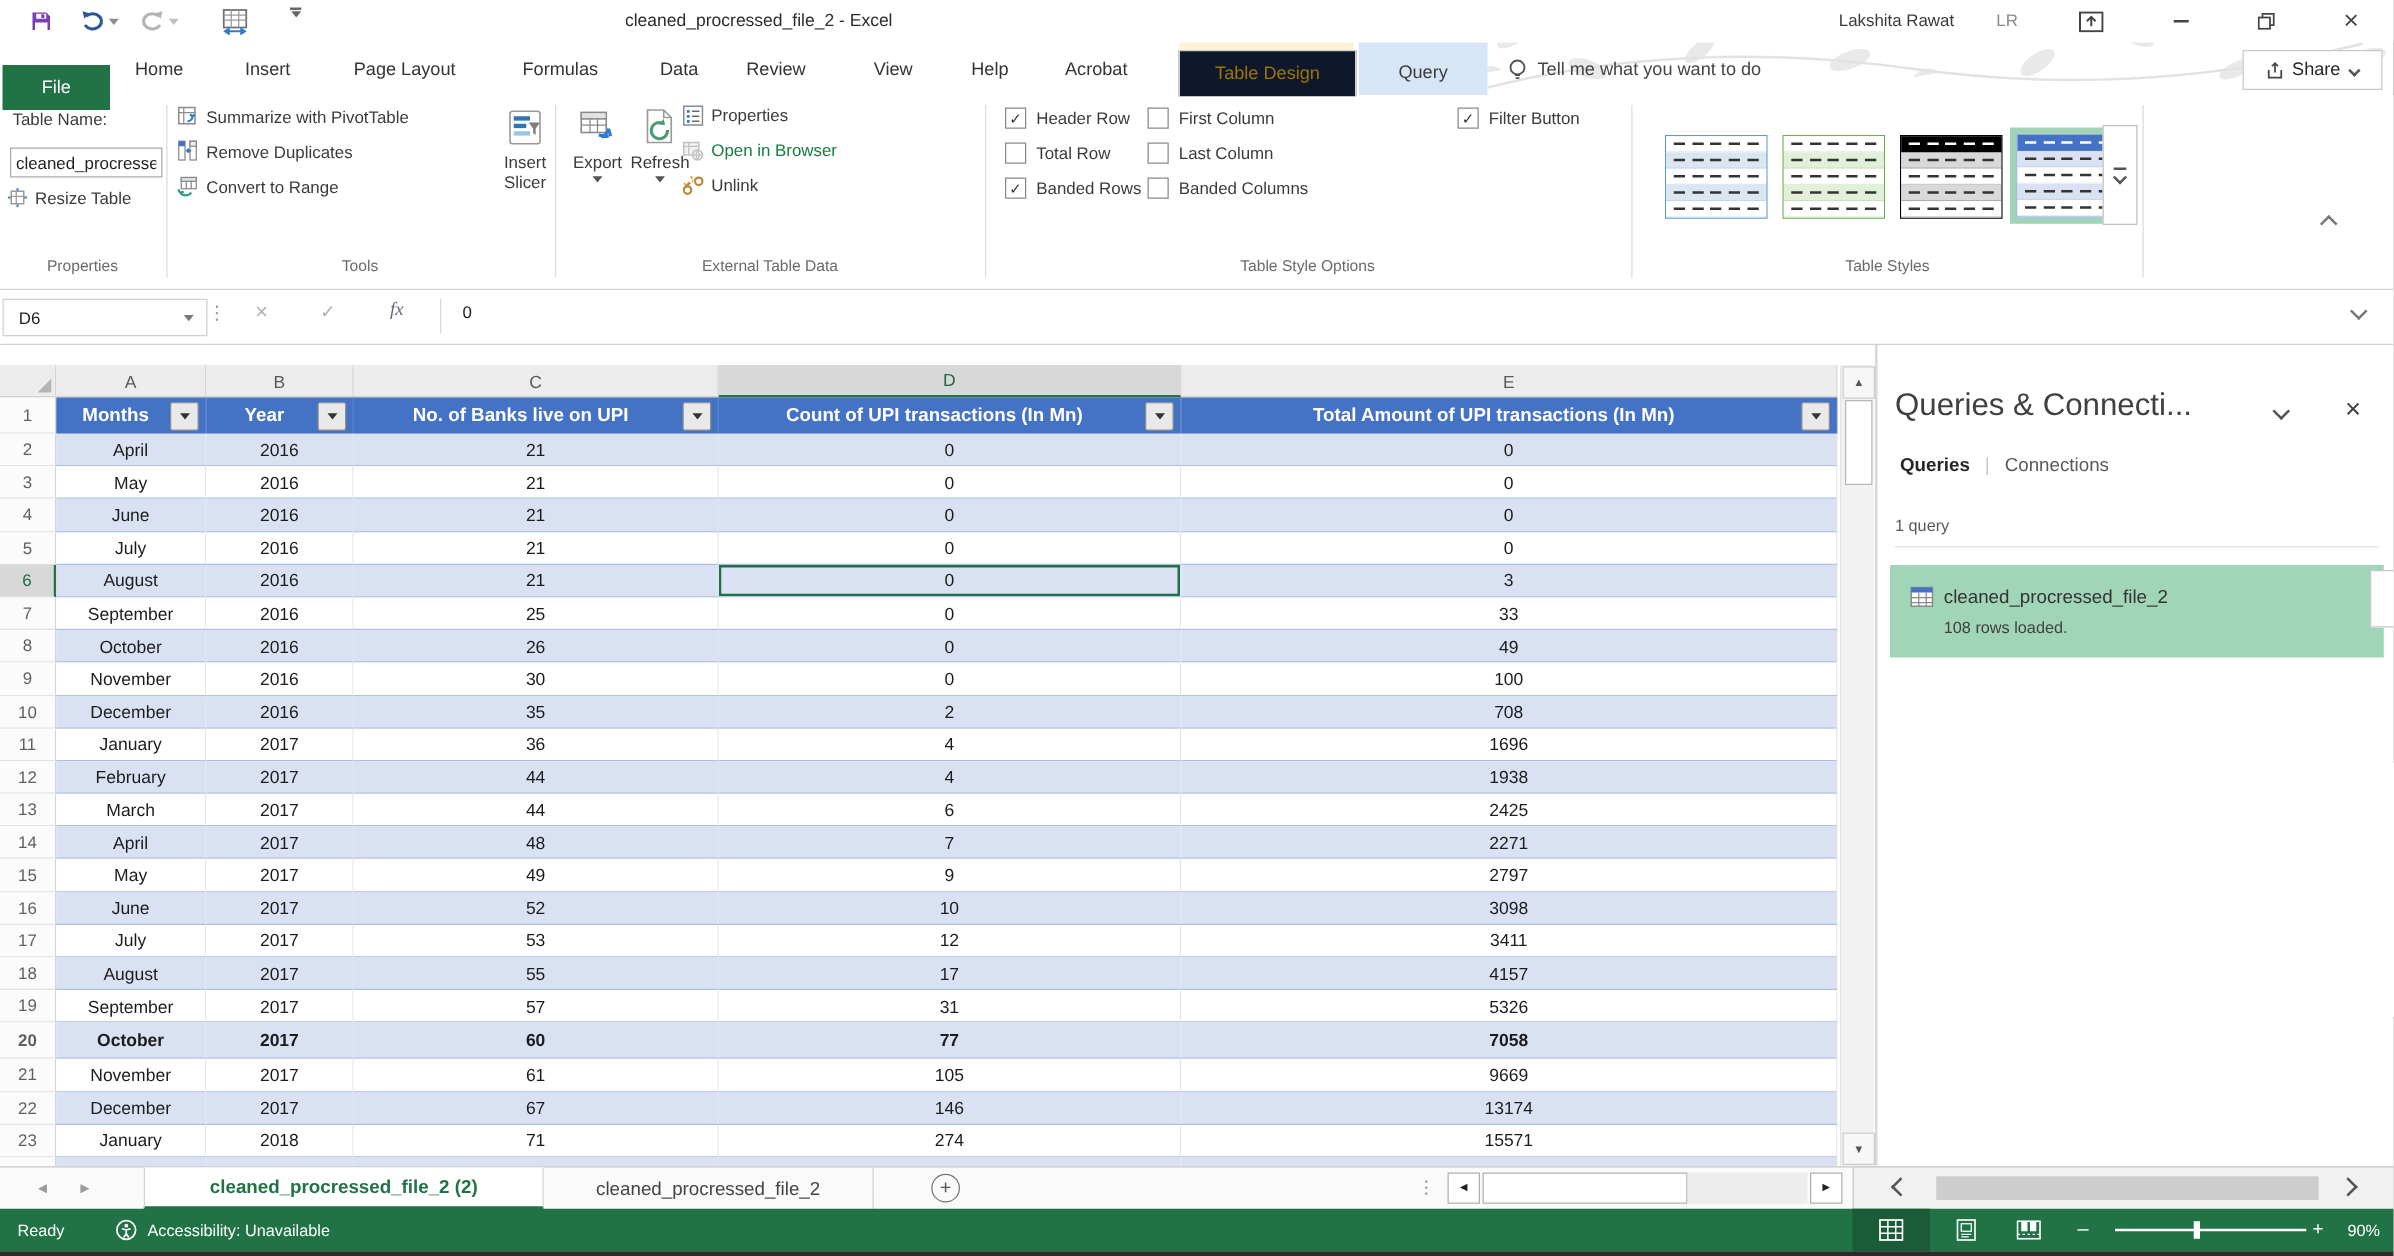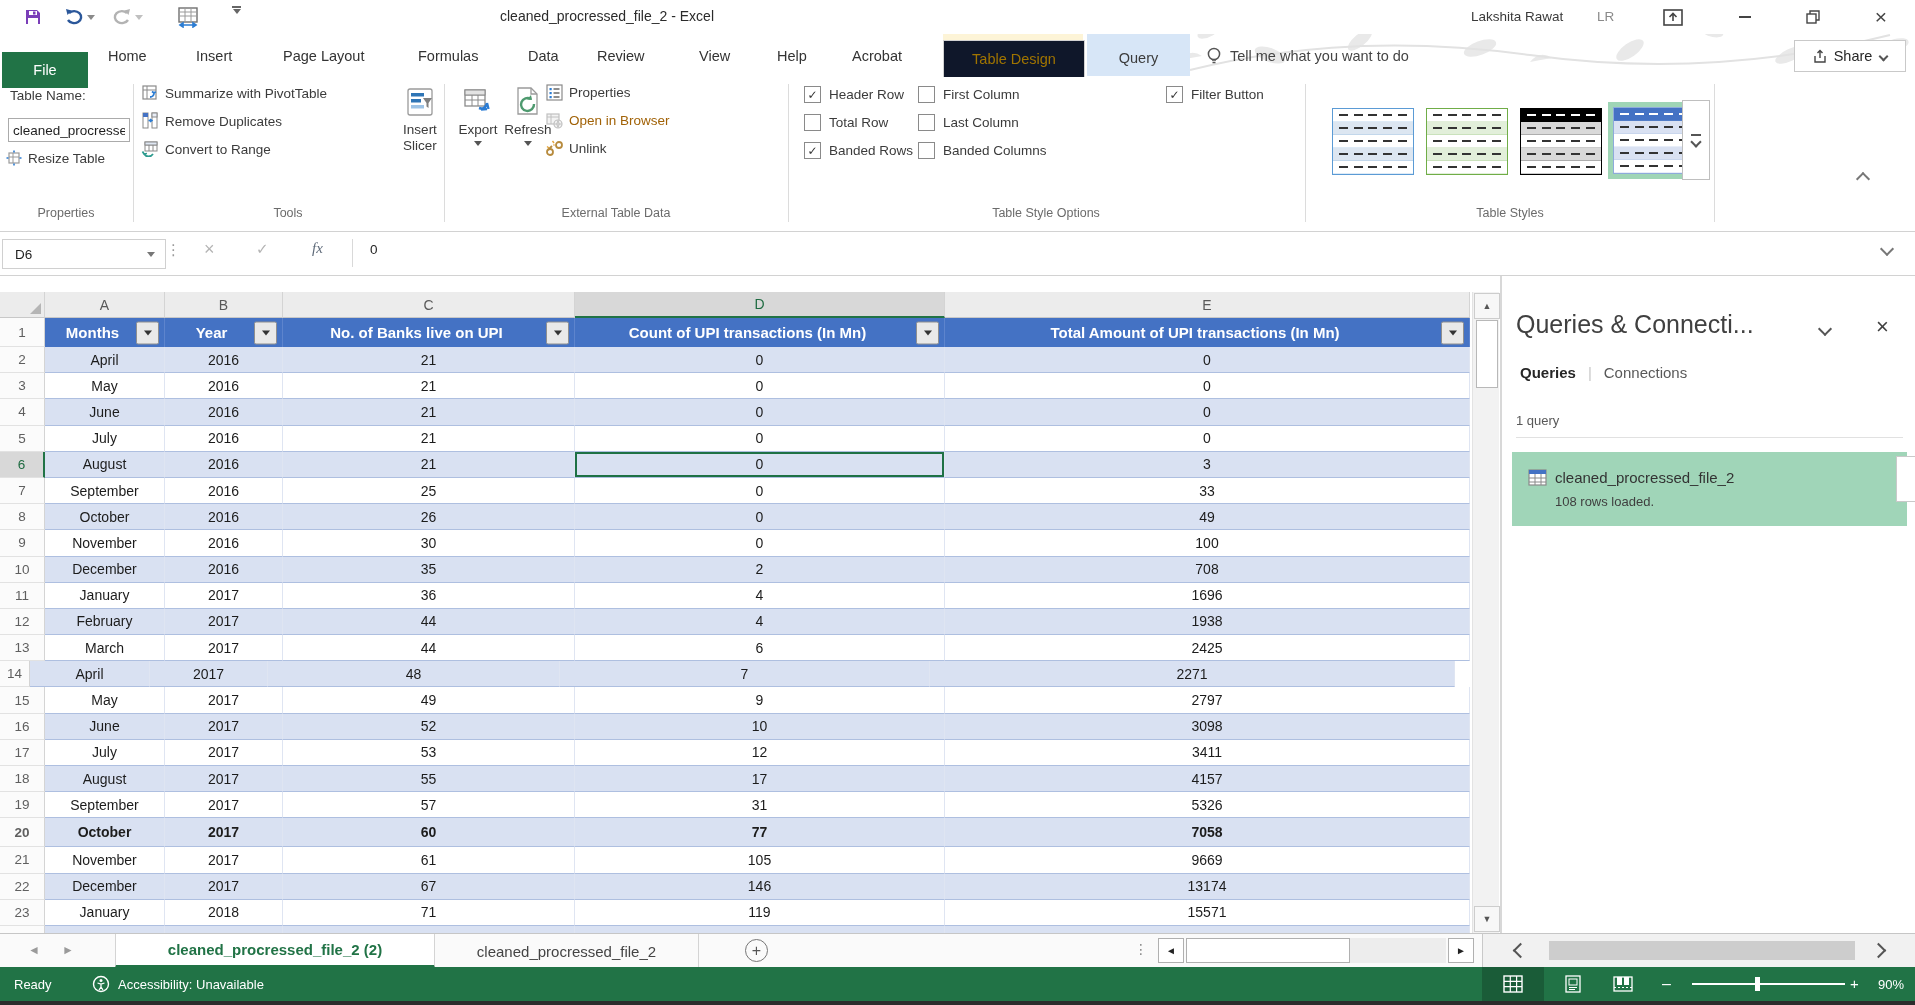--- a/index.html
+++ b/index.html
@@ -281,21 +281,21 @@
         </svg>
       <span class="rlabel">Properties</span>
     </div>
     <div class="abs rrow" style="left:546px;top:36px;">
       <svg width="17" height="17" viewBox="0 0 17 17">
           <rect x="1" y="2" width="12" height="10" fill="#f3f3f3" stroke="#c0c0c0" stroke-width="1.2"></rect>
           <path d="M1 5 h12 M5 2 v10" stroke="#c0c0c0"></path>
           <circle cx="12" cy="12" r="4" fill="#f3f3f3" stroke="#c0c0c0" stroke-width="1.2"></circle>
           <path d="M8.5 12 h7 M12 8.5 a6 6 0 0 1 0 7 M12 8.5 a6 6 0 0 0 0 7" fill="none" stroke="#c0c0c0"></path>
         </svg>
-      <span class="rlabel" style="color:#a16207;text-align:right;">Open in Browser</span>
+      <span class="rlabel" style="color:#15803d;text-align:right;">Open in Browser</span>
     </div>
     <div class="abs rrow" style="left:546px;top:64px;">
       <svg width="17" height="17" viewBox="0 0 17 17">
           <path d="M2 10 l4 -4" stroke="#b78b3e" stroke-width="2"></path>
           <rect x="1" y="9" width="6" height="6" rx="3" fill="none" stroke="#b78b3e" stroke-width="1.8"></rect>
           <rect x="10" y="2" width="6" height="6" rx="3" fill="none" stroke="#b78b3e" stroke-width="1.8"></rect>
           <path d="M8 3 l-1.5 -2 M3 8 l-2 -1.5 M8.5 5.5 l-1 -1" stroke="#e2a33c" stroke-width="1.4"></path>
         </svg>
       <span class="rlabel">Unlink</span>
     </div>
@@ -659,21 +659,21 @@
       </div>
       <div class="grow" style="height: 26.2px;">
         <div class="gcell gut" style="width: 45px;">13</div>
         <div class="gcell dcell" style="width: 120px;">March</div>
         <div class="gcell dcell" style="width: 118px;">2017</div>
         <div class="gcell dcell" style="width: 292px;">44</div>
         <div class="gcell dcell" style="width: 370px;">6</div>
         <div class="gcell dcell" style="width: 525px;">2425</div>
       </div>
       <div class="grow" style="height: 26.2px;">
-        <div class="gcell gut" style="width: 30px;">14</div>
+        <div class="gcell gut" style="width: 45px;">14</div>
         <div class="gcell dcell band" style="width: 120px;">April</div>
         <div class="gcell dcell band" style="width: 118px;">2017</div>
         <div class="gcell dcell band" style="width: 292px;">48</div>
         <div class="gcell dcell band" style="width: 370px;">7</div>
         <div class="gcell dcell band" style="width: 525px;">2271</div>
       </div>
       <div class="grow" style="height: 26.2px;">
         <div class="gcell gut" style="width: 45px;">15</div>
         <div class="gcell dcell" style="width: 120px;">May</div>
         <div class="gcell dcell" style="width: 118px;">2017</div>
@@ -735,21 +735,21 @@
         <div class="gcell dcell band" style="width: 118px;">2017</div>
         <div class="gcell dcell band" style="width: 292px;">67</div>
         <div class="gcell dcell band" style="width: 370px;">146</div>
         <div class="gcell dcell band" style="width: 525px;">13174</div>
       </div>
       <div class="grow" style="height: 26.2px;">
         <div class="gcell gut" style="width: 45px;">23</div>
         <div class="gcell dcell" style="width: 120px;">January</div>
         <div class="gcell dcell" style="width: 118px;">2018</div>
         <div class="gcell dcell" style="width: 292px;">71</div>
-        <div class="gcell dcell" style="width: 370px;">119</div>
+        <div class="gcell dcell" style="width: 370px;">274</div>
         <div class="gcell dcell" style="width: 525px;">15571</div>
       </div>
       <div class="grow" style="height: 26.2px;">
         <div class="gcell gut" style="width: 45px;">24</div>
         <div class="gcell dcell band" style="width: 120px;">February</div>
         <div class="gcell dcell band" style="width: 118px;">2018</div>
         <div class="gcell dcell band" style="width: 292px;">86</div>
         <div class="gcell dcell band" style="width: 370px;">171</div>
         <div class="gcell dcell band" style="width: 525px;">19126</div>
       </div>

